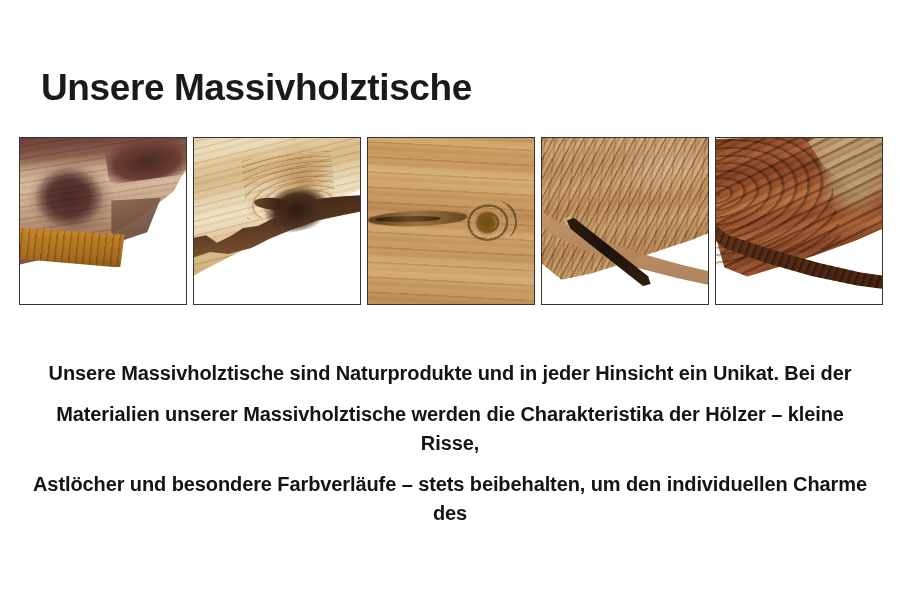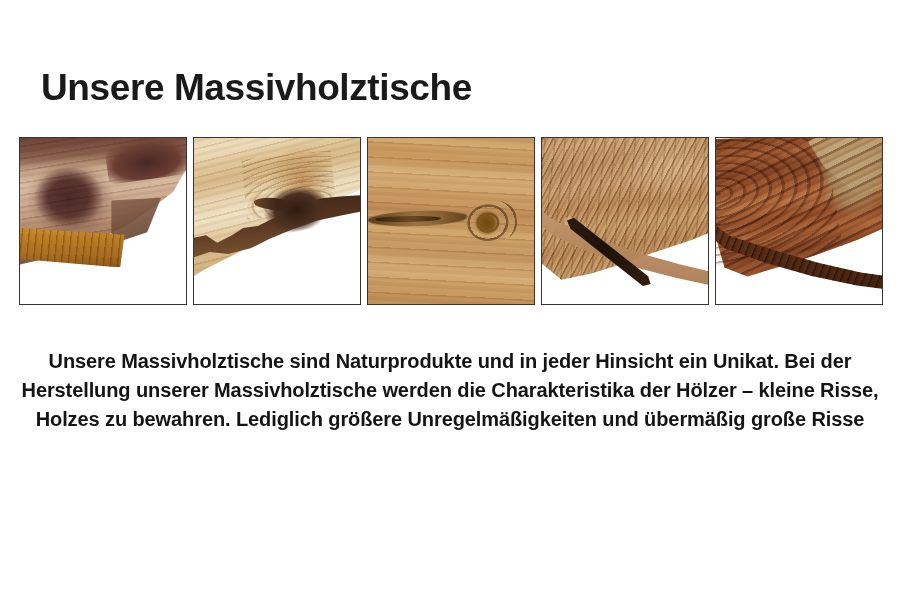--- a/index.html
+++ b/index.html
@@ -397,21 +397,21 @@
     top: 347px;
     left: 20px;
     width: 860px;
     text-align: center;
     font-size: 20px;
     font-weight: 700;
     line-height: 29px;
     color: #141414;
     letter-spacing: -0.1px;
   }
-  .body-copy p { margin: 0; }
+  .body-copy p { margin: 12px; }
 </style>
 </head>
 <body>
 
 <div class="banner">
 
   <div class="title">Unsere Massivholztische</div>
 
   <div class="gallery">
 
@@ -469,17 +469,17 @@
         <div class="p5-grain"></div>
         <div class="p5-edge"></div>
         <div class="p5-edge-grain"></div>
       </div>
     </div>
 
   </div>
 
   <div class="body-copy">
     <p>Unsere Massivholztische sind Naturprodukte und in jeder Hinsicht ein Unikat. Bei der</p>
-    <p>Herstellung unserer Massivholztische werden die Charakteristika der Hölzer – kleine Risse,</p>
-    <p>Holzes zu bewahren. Lediglich größere Unregelmäßigkeiten und übermäßig große Risse</p>
+    <p>Materialien unserer Massivholztische werden die Charakteristika der Hölzer – kleine Risse,</p>
+    <p>Astlöcher und besondere Farbverläufe – stets beibehalten, um den individuellen Charme des</p>
   </div>
 
 </div>
 
 </body></html>

